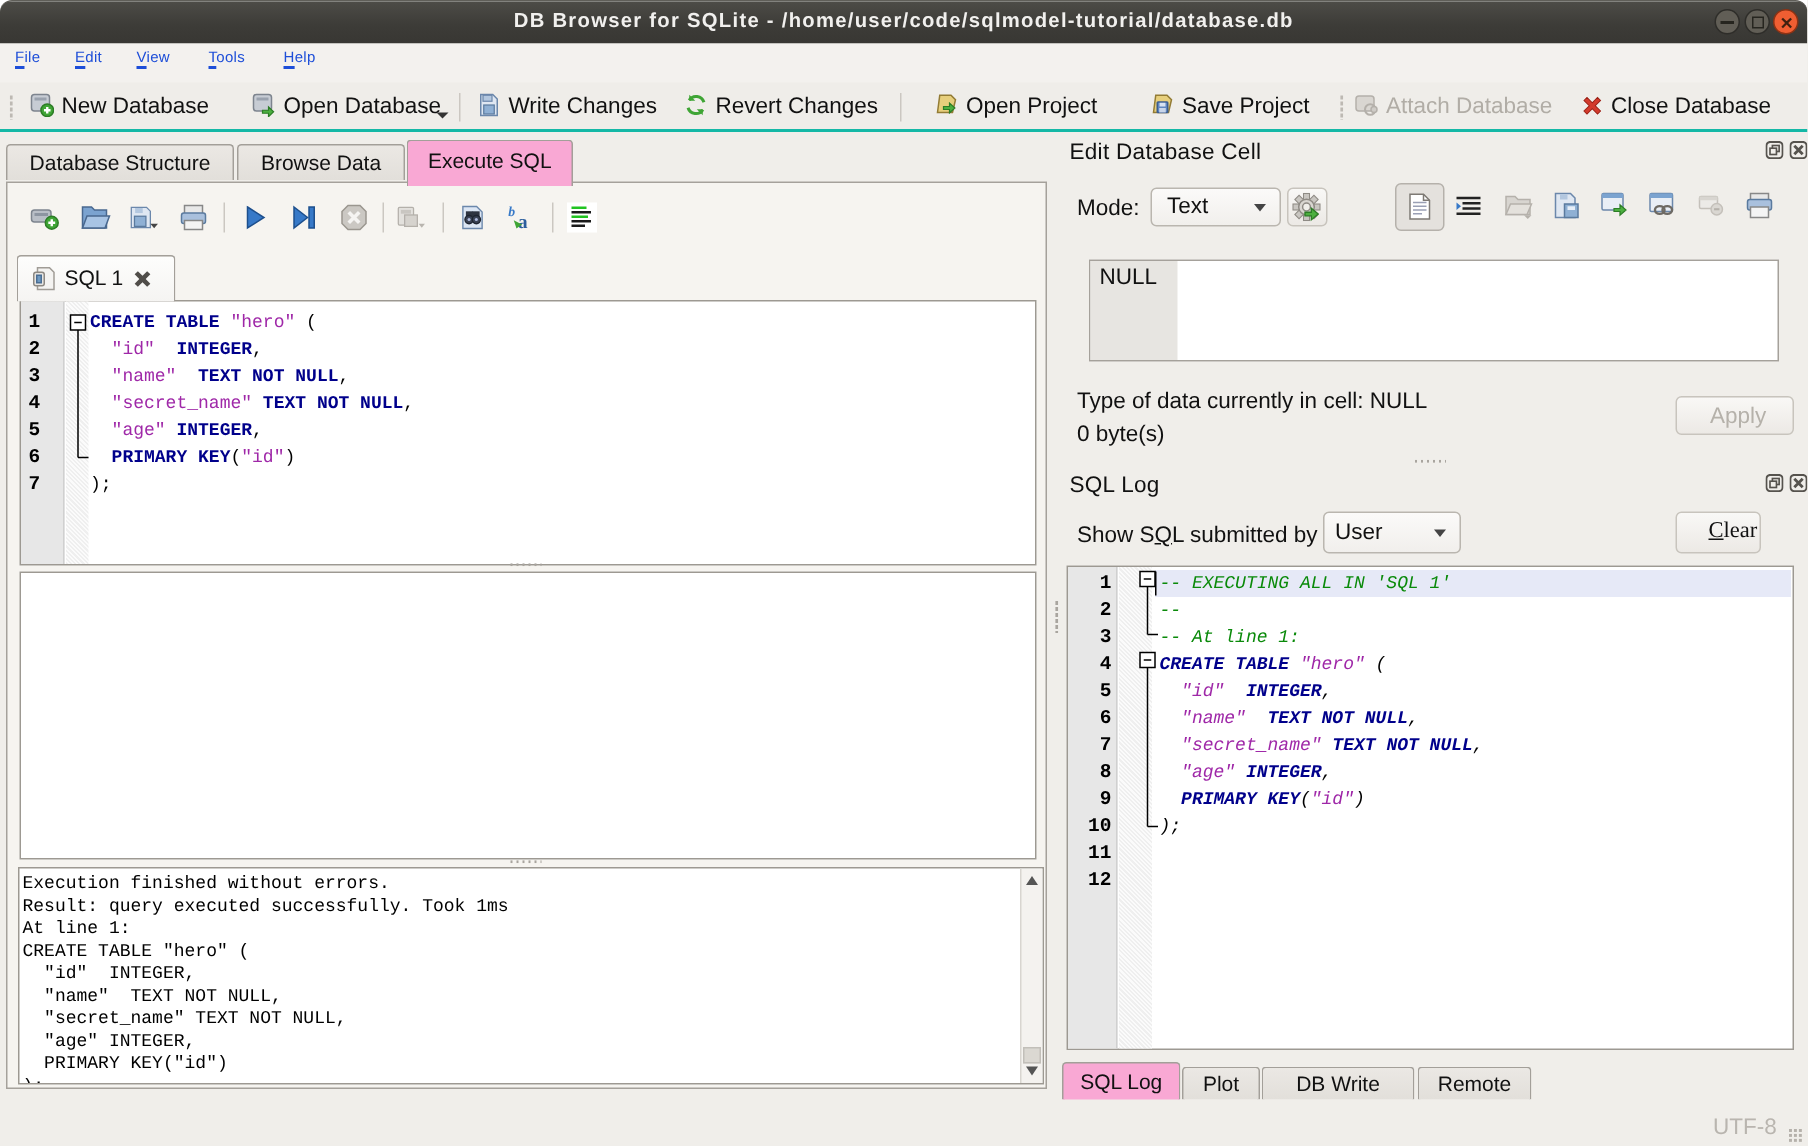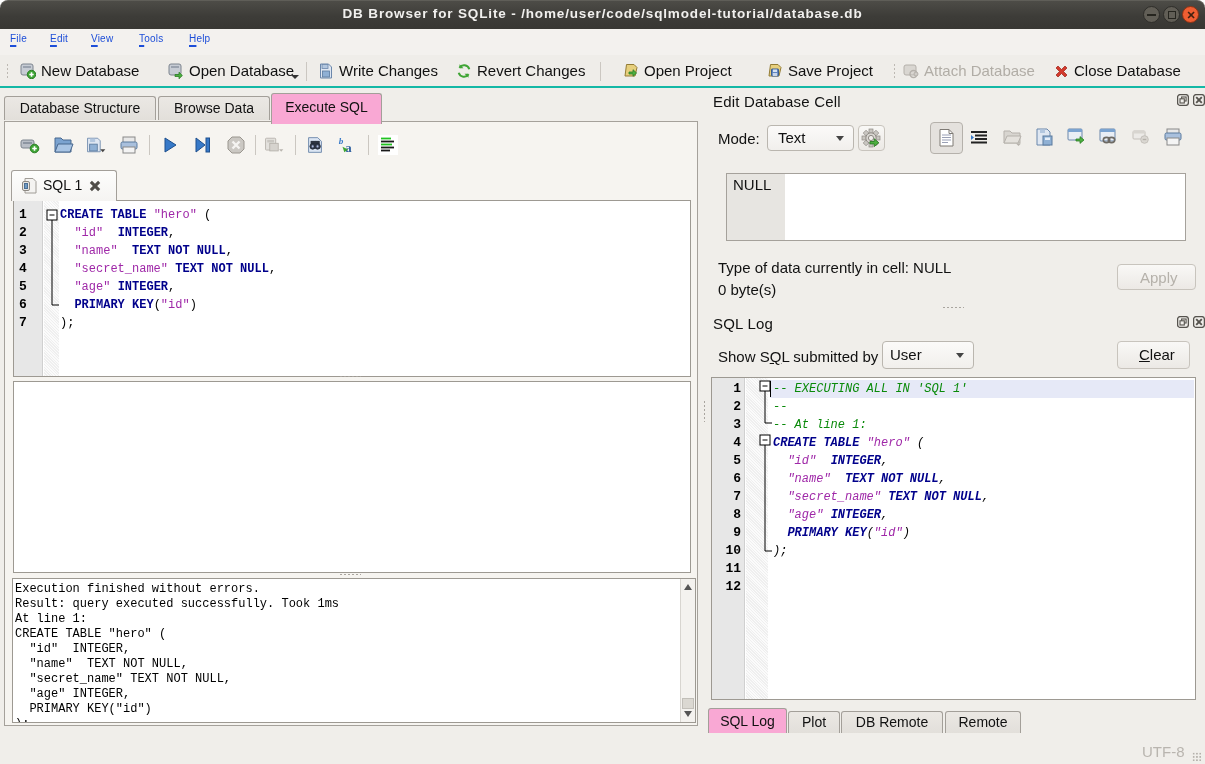--- a/index.html
+++ b/index.html
@@ -358,21 +358,21 @@
   <svg class="abs" style="left:487px;top:228px" width="12" height="12" viewBox="0 0 12 12">
       <rect x="0.6" y="0.6" width="10.8" height="10.8" rx="2.6" fill="none" stroke="#56534e" stroke-width="1.3"></rect>
       <path d="M3.2 3.2l5.6 5.6M8.8 3.2L3.2 8.8" stroke="#56534e" stroke-width="1.9"></path>
     </svg>
 
   <span class="abs" style="left:12px;top:260px;font-size:15px;color:#111;">Show S<u>Q</u>L submitted by</span>
   <div class="combo" style="left:176px;top:253px;width:92px;height:28px;">
       <span style="position:absolute;left:7px;top:4px;">User</span>
       <span class="arrow"></span>
     </div>
-  <div class="button" style="left:411px;top:253px;width:73px;height:28px;">
+  <div class="button" style="left:411px;top:253px;width:57px;height:28px;font-family:Liberation Serif, serif;">
       <span style="position:absolute;left:21px;top:4px;"><u>C</u>lear</span>
     </div>
 
   <div class="abs sunken" style="left:5px;top:289px;width:485px;height:323px;">
     <div class="gutter" style="left:0;width:33px;"></div>
     <div class="foldcol" style="left:34px;width:22px;"></div>
     <div class="abs" style="left:58px;top:2px;right:1px;height:18px;background:#e6e9f7;"></div>
     <div class="abs" style="left:58px;top:3px;width:1px;height:16px;background:#000;z-index:2;"></div>
     <div class="abs lnum" style="left:6px;top:2px;text-align:right;width:23px;">1<br>2<br>3<br>4<br>5<br>6<br>7<br>8<br>9<br>10<br>11<br>12</div>
     <svg class="abs" style="left:45px;top:2px" width="16" height="216" viewBox="0 0 16 216">
@@ -391,20 +391,20 @@
   <span class="idq">"name"</span>  <span class="kw">TEXT</span> <span class="kw">NOT</span> <span class="kw">NULL</span>,
   <span class="idq">"secret_name"</span> <span class="kw">TEXT</span> <span class="kw">NOT</span> <span class="kw">NULL</span>,
   <span class="idq">"age"</span> <span class="kw">INTEGER</span>,
   <span class="kw">PRIMARY</span> <span class="kw">KEY</span>(<span class="idq">"id"</span>)
 );
 </div>
   </div>
 
   <div class="tab active" style="left:2px;top:620px;width:79px;height:25px;line-height:24px;">SQL Log</div>
   <div class="tab" style="left:82px;top:623px;width:52px;height:22px;line-height:21px;">Plot</div>
-  <div class="tab" style="left:135px;top:623px;width:102px;height:22px;line-height:21px;">DB Remote</div>
+  <div class="tab" style="left:135px;top:623px;width:102px;height:22px;line-height:21px;">DB Write</div>
   <div class="tab" style="left:239px;top:623px;width:76px;height:22px;line-height:21px;">Remote</div>
 </div>
 
 <div id="statusbar" class="abs" style="left:0;top:740px;width:1205px;height:24px;">
   <span id="utf8" class="abs" style="left:1142px;top:3px;">UTF-8</span>
   <div class="abs" style="left:1192px;top:12px;width:10px;height:10px;background-image:radial-gradient(#b5b1ab 1px, transparent 1px);background-size:3.3px 3.3px;"></div>
 </div>
 
 </body></html>

